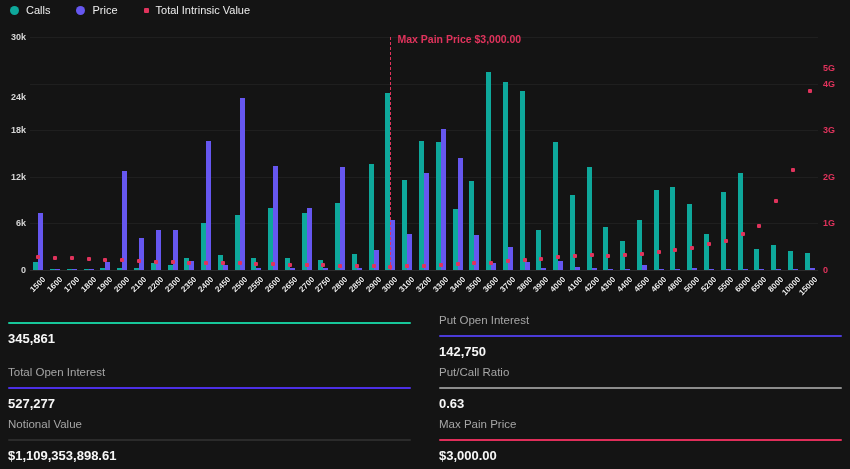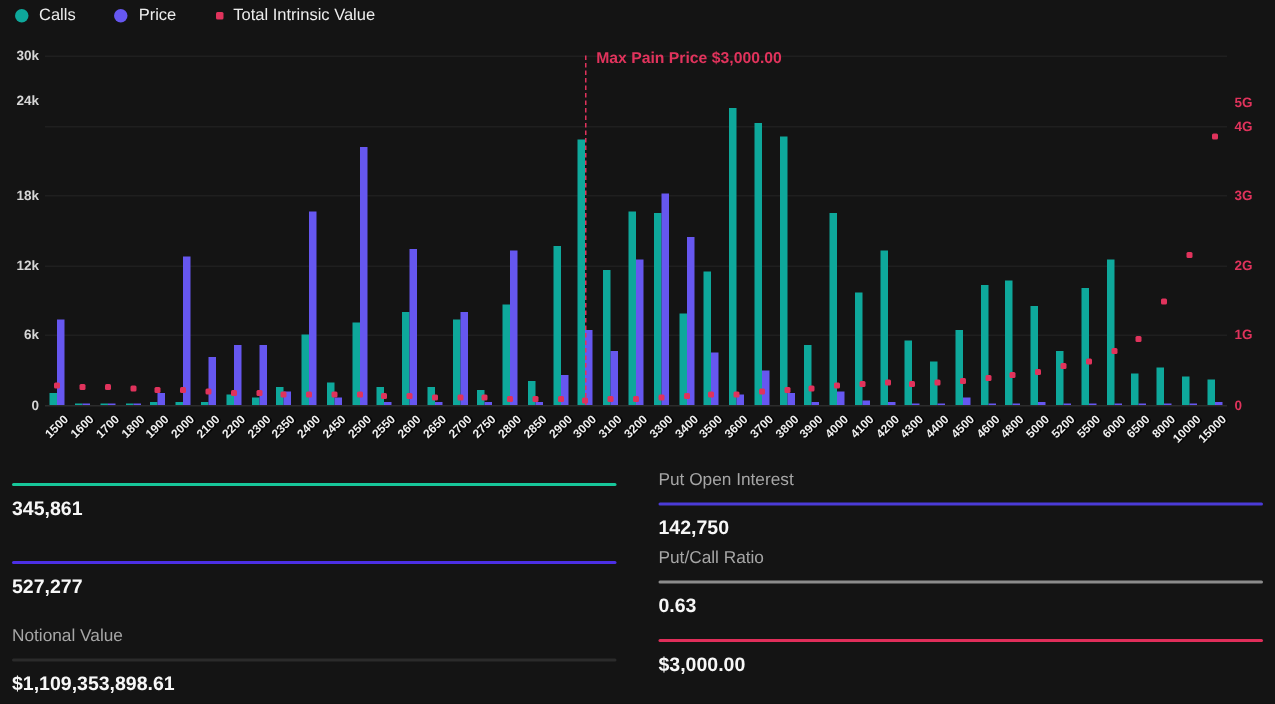--- a/index.html
+++ b/index.html
@@ -210,21 +210,21 @@
         <div class="bar" style="left: 779.617px; width: 5px; height: 1.94167px; background: rgb(102, 87, 240);"></div>
         <div class="dot" style="left: 777.617px; top: 51.59px; background: rgb(224, 51, 92);"></div>
         <div class="maxpain-line" style="left: 360.468px;"></div>
         <div class="maxpain-label" style="left: 367.468px; top: -4px;">Max Pain Price $3,000.00</div>
       </div>
     <div id="yaxis-left">
         <div class="ytick-left" style="top: 265px;">0</div>
         <div class="ytick-left" style="top: 218.4px;">6k</div>
         <div class="ytick-left" style="top: 171.8px;">12k</div>
         <div class="ytick-left" style="top: 125.2px;">18k</div>
-        <div class="ytick-left" style="top: 62px;">24k</div>
+        <div class="ytick-left" style="top: 92px;">24k</div>
         <div class="ytick-left" style="top: 32px;">30k</div>
       </div>
     <div id="yaxis-right">
         <div class="ytick-right" style="top: 265px; color: rgb(224, 51, 92);">0</div>
         <div class="ytick-right" style="top: 218.4px; color: rgb(224, 51, 92);">1G</div>
         <div class="ytick-right" style="top: 171.8px; color: rgb(224, 51, 92);">2G</div>
         <div class="ytick-right" style="top: 125.2px; color: rgb(224, 51, 92);">3G</div>
         <div class="ytick-right" style="top: 78.6px; color: rgb(224, 51, 92);">4G</div>
         <div class="ytick-right" style="top: 15px; color: rgb(224, 51, 92); margin-top: 48px;">5G</div>
       </div>
@@ -283,31 +283,33 @@
     <div class="stat">
       <div class="stat-rule" style="background: rgb(23, 199, 154);"></div>
       <div class="stat-value">345,861</div>
     </div>
     <div class="stat">
       <div class="stat-label">Put Open Interest</div>
       <div class="stat-rule" style="background: rgb(75, 59, 216);"></div>
       <div class="stat-value">142,750</div>
     </div>
     <div class="stat">
+      <div class="stat-label">Total Open Interest</div>
       <div class="stat-rule" style="background: rgb(76, 47, 229);"></div>
       <div class="stat-value">527,277</div>
     </div>
     <div class="stat">
       <div class="stat-label">Put/Call Ratio</div>
       <div class="stat-rule" style="background: rgb(140, 140, 140);"></div>
       <div class="stat-value">0.63</div>
     </div>
     <div class="stat">
       <div class="stat-label">Notional Value</div>
       <div class="stat-rule" style="background: rgb(43, 43, 43);"></div>
       <div class="stat-value">$1,109,353,898.61</div>
     </div>
     <div class="stat">
+      <div class="stat-label">Max Pain Price</div>
       <div class="stat-rule" style="background: rgb(224, 46, 90);"></div>
       <div class="stat-value">$3,000.00</div>
     </div>
   </div>
 </div>
 
 </body></html>

